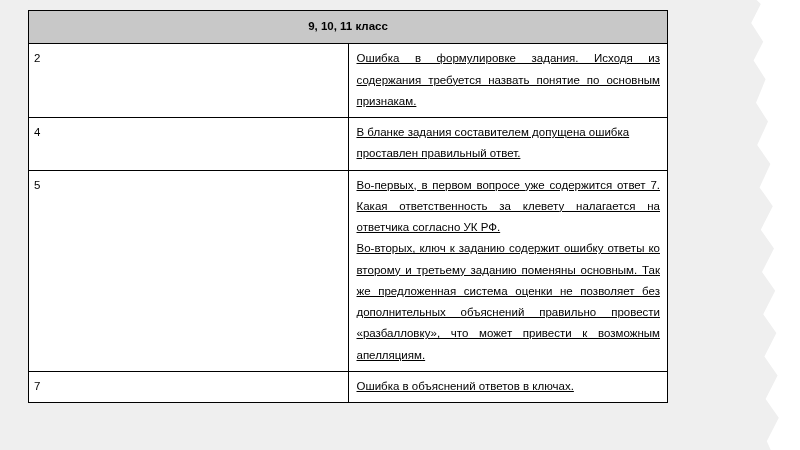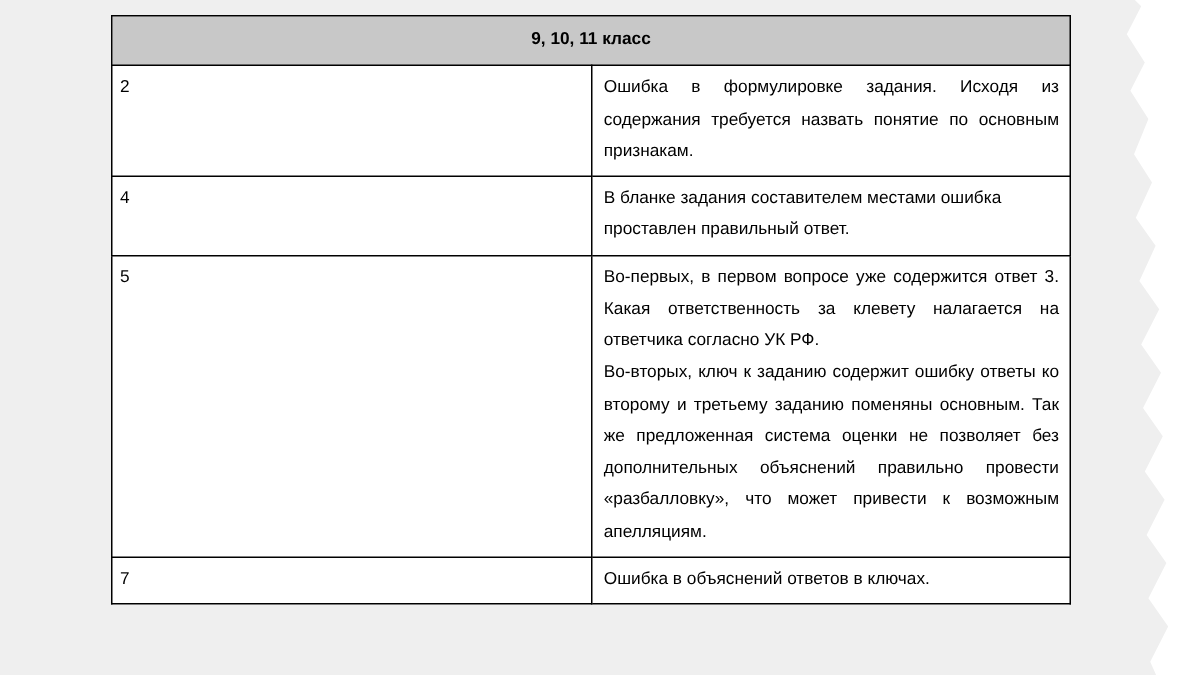--- a/index.html
+++ b/index.html
@@ -37,21 +37,20 @@
       34% 51%, 45% 55%, 35% 60%, 46% 64%, 36% 69%, 47% 73%,
       37% 78%, 48% 82%, 38% 87%, 49% 91%, 39% 96%, 46% 100%,
       100% 100%, 100% 0%
     );
   }
   .doc {
     position: absolute;
     left: 28px;
     top: 10px;
     width: 640px;
-    margin-left: 46px;
   }
   table.main-table {
     border-collapse: collapse;
     width: 640px;
     table-layout: fixed;
     background: #ffffff;
   }
   table.main-table td,
   table.main-table th {
     border: 1px solid #000000;
@@ -72,20 +71,21 @@
     width: 54px;
     padding: 4px 0 4px 5px;
     font-size: 11.5px;
     text-align: left;
   }
   td.text-cell {
     padding: 4px 7px 5px 8px;
     text-align: justify;
     text-justify: inter-word;
     hyphens: none;
+    text-decoration: underline;
   }
   td.text-cell p {
     margin: 0;
   }
   td.text-cell p.single {
     text-align: left;
   }
 </style>
 </head>
 <body>
@@ -104,27 +104,27 @@
     <tbody>
       <tr>
         <td class="num-cell">2</td>
         <td class="text-cell">
           <p>Ошибка в формулировке задания. Исходя из содержания требуется назвать понятие по основным признакам.</p>
         </td>
       </tr>
       <tr>
         <td class="num-cell">4</td>
         <td class="text-cell">
-          <p class="single">В бланке задания составителем местами ошибка проставлен правильный ответ.</p>
+          <p class="single">В бланке задания составителем допущена ошибка проставлен правильный ответ.</p>
         </td>
       </tr>
       <tr>
         <td class="num-cell">5</td>
         <td class="text-cell">
-          <p>Во-первых, в первом вопросе уже содержится ответ 3. Какая ответственность за клевету налагается на ответчика согласно УК РФ.</p>
+          <p>Во-первых, в первом вопросе уже содержится ответ 7. Какая ответственность за клевету налагается на ответчика согласно УК РФ.</p>
           <p>Во-вторых, ключ к заданию содержит ошибку ответы ко второму и третьему заданию поменяны основным. Так же предложенная система оценки не позволяет без дополнительных объяснений правильно провести «разбалловку», что может привести к возможным апелляциям.</p>
         </td>
       </tr>
       <tr>
         <td class="num-cell">7</td>
         <td class="text-cell">
           <p class="single">Ошибка в объяснений ответов в ключах.</p>
         </td>
       </tr>
     </tbody>

